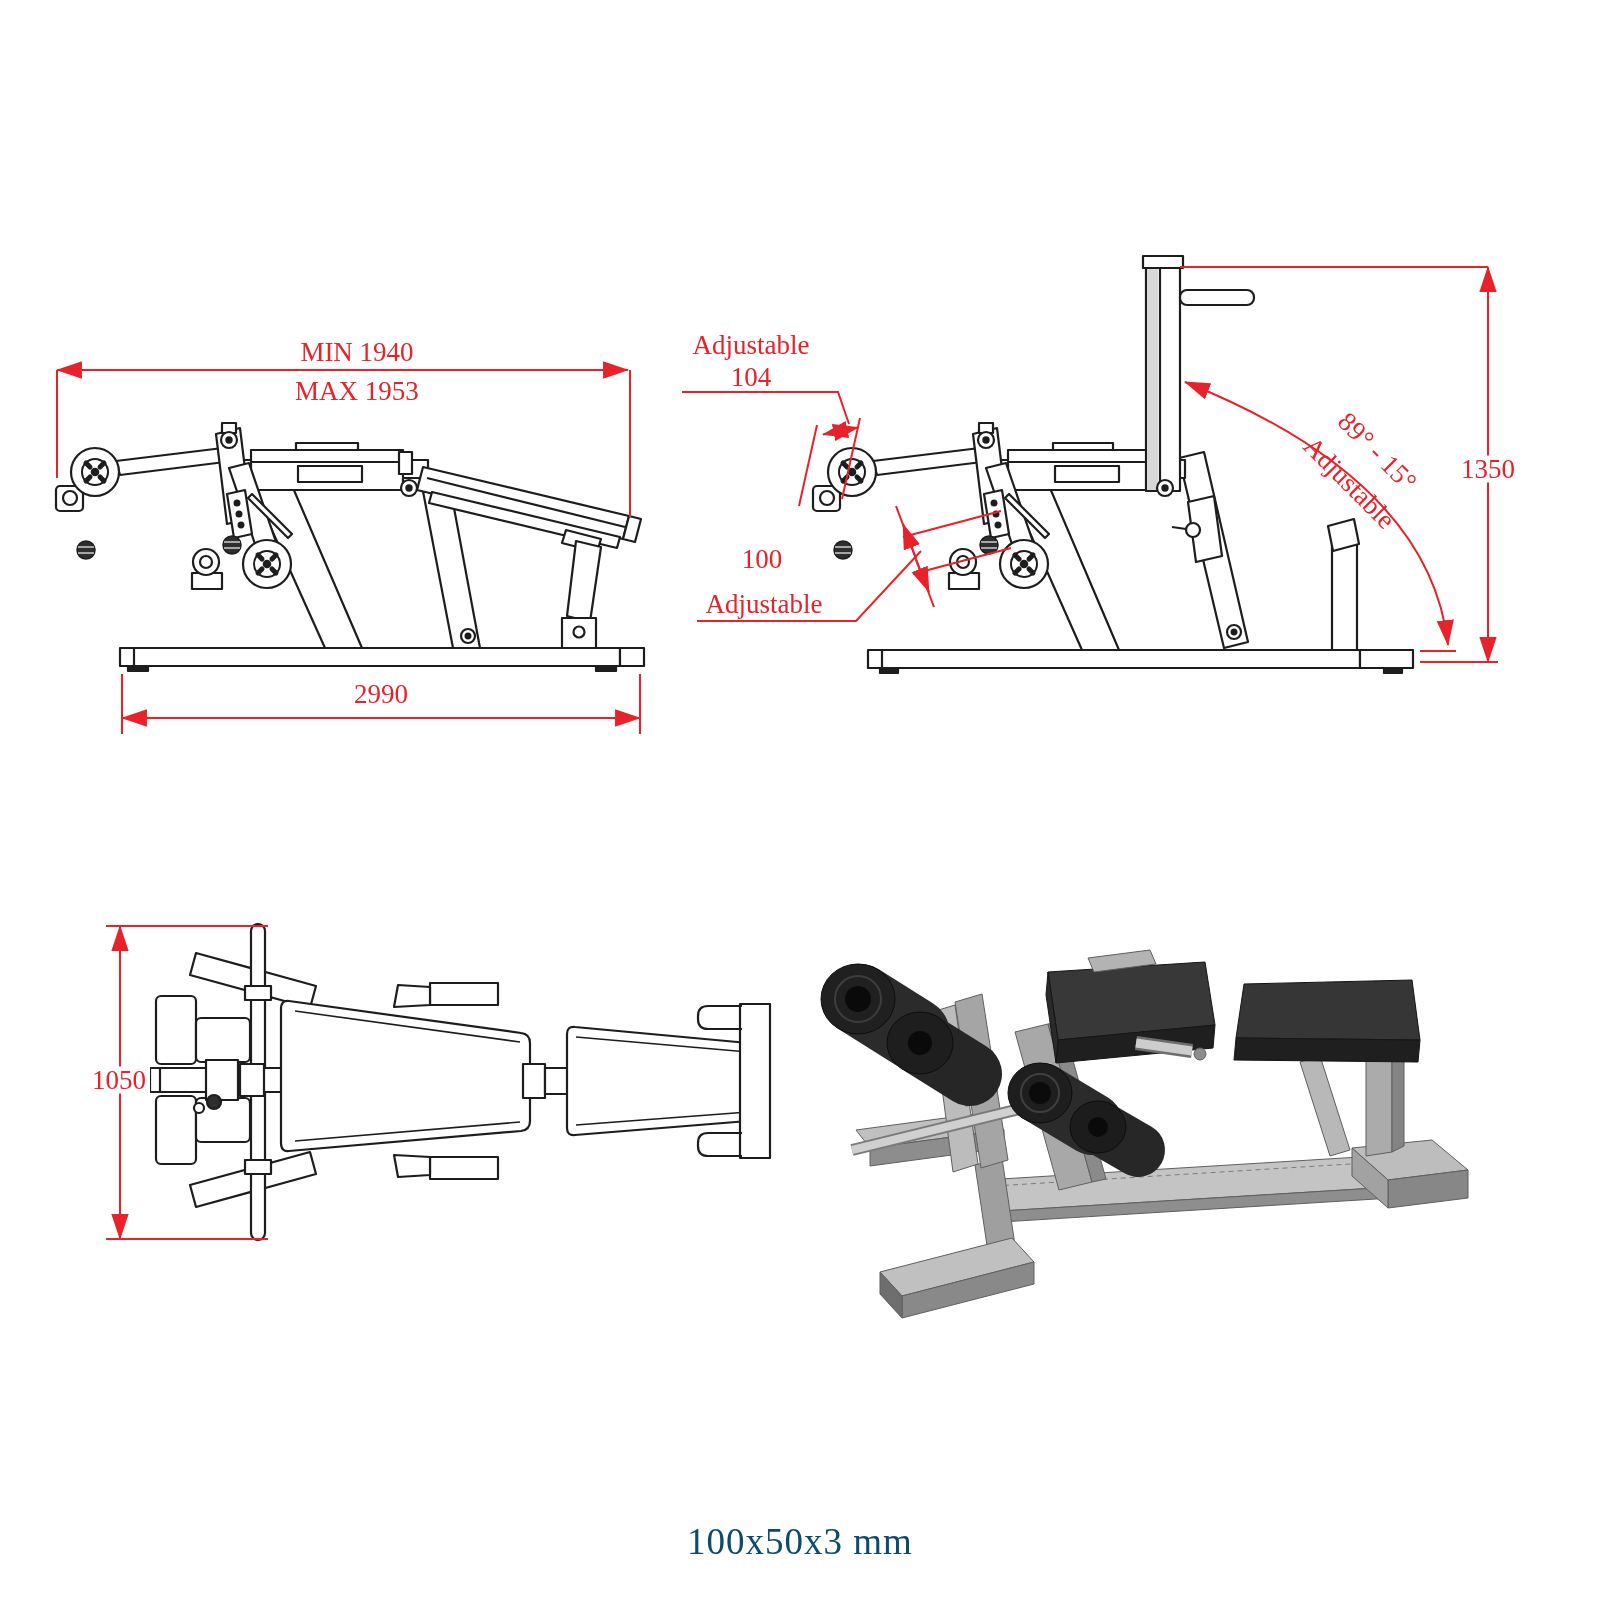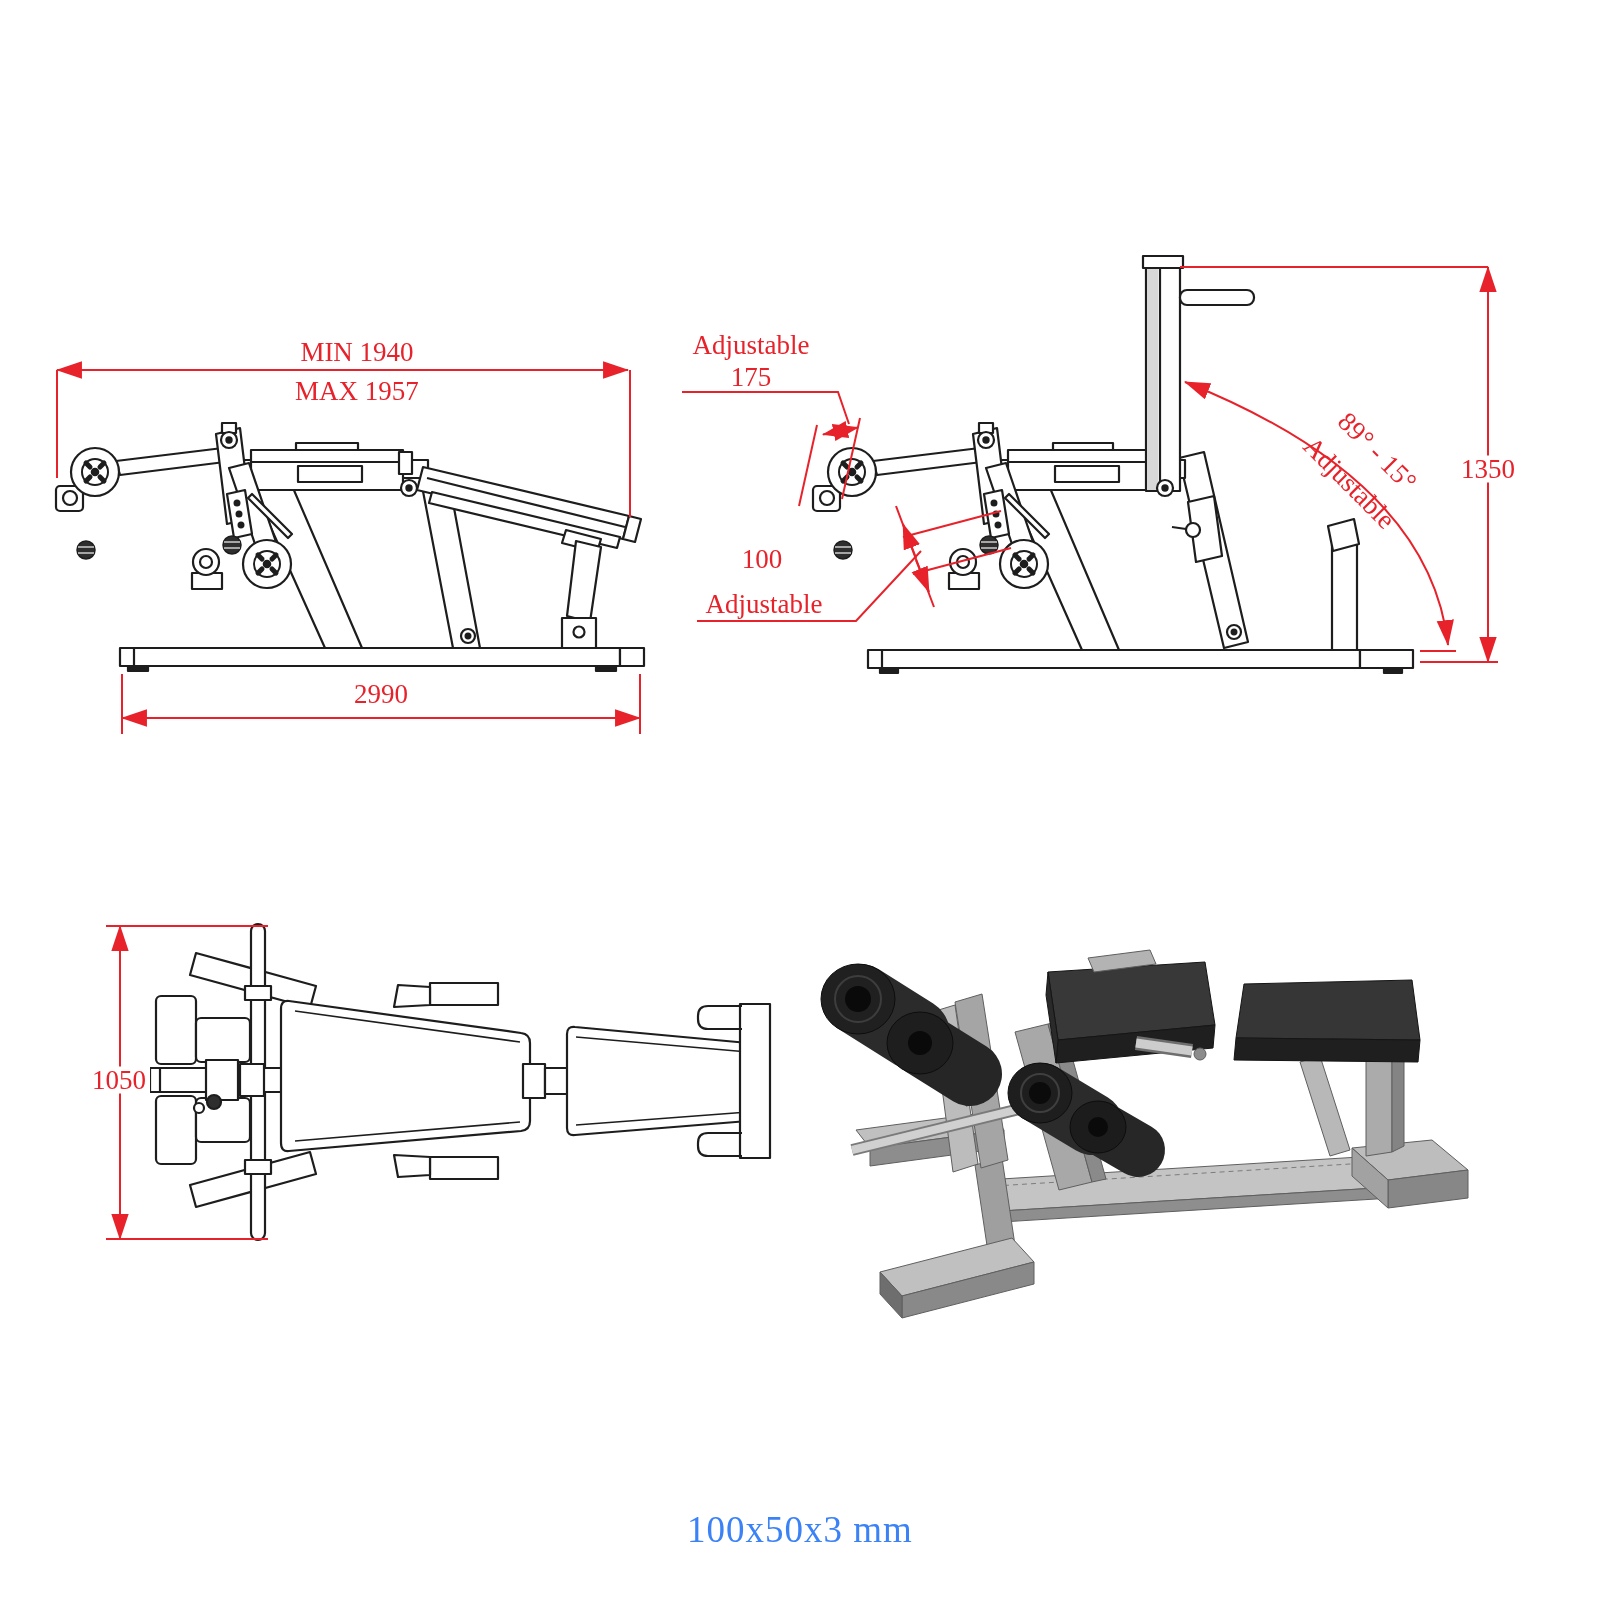--- a/index.html
+++ b/index.html
@@ -3,22 +3,22 @@
 <meta charset="utf-8">
 <style>
   html,body{margin:0;padding:0;background:#fff;}
   .canvas{position:relative;width:1600px;height:1600px;background:#fff;overflow:hidden;
           font-family:Liberation Serif, serif;}
   svg{position:absolute;left:0;top:0;}
   .dim-label{position:absolute;color:#e7222a;font-size:27px;line-height:1;
              transform:translate(-50%,-50%);white-space:nowrap;}
   .dim-label.bg{background:#fff;padding:0 4px;text-align:right;}
   .dim-label.rot{transform:translate(-50%,-50%) rotate(45deg);}
-  .foot-note{position:absolute;color:#3b82f6;font-size:37px;line-height:1;
-             transform:translate(-50%,-50%);white-space:nowrap;letter-spacing:1px;}
+  .foot-note{position:absolute;color:#0c4a6e;font-size:37px;line-height:1;
+             transform:translate(-50%,-50%);white-space:nowrap;letter-spacing:1px;margin-top:12px;}
 </style>
 </head>
 <body>
 
 <div class="canvas">
 
 <svg width="1600" height="1600" viewBox="0 0 1600 1600">
   <defs>
     <marker id="ra" viewBox="0 0 12 8" refX="11.5" refY="4" markerWidth="13" markerHeight="9" orient="auto-start-reverse">
           <path d="M0,0 L12,4 L0,8 z" fill="#e7222a"></path>
@@ -284,25 +284,25 @@
     <line x1="903" y1="537" x2="1001" y2="511"></line>
     <line x1="913" y1="574" x2="1011" y2="548"></line>
 
     <line x1="120" y1="926" x2="120" y2="1239" marker-start="url(#ra)" marker-end="url(#ra)"></line>
     <line x1="106" y1="926" x2="268" y2="926"></line>
     <line x1="106" y1="1239" x2="268" y2="1239"></line>
   </g>
 </svg>
 
 <div class="dim-label" style="left:357px;top:352px">MIN 1940</div>
-<div class="dim-label" style="left:357px;top:391px">MAX 1957</div>
+<div class="dim-label" style="left:357px;top:391px">MAX 1953</div>
 <div class="dim-label" style="left:381px;top:694px">2990</div>
 
 <div class="dim-label" style="left:751px;top:345px">Adjustable</div>
-<div class="dim-label" style="left:751px;top:377px">175</div>
+<div class="dim-label" style="left:751px;top:377px">104</div>
 <div class="dim-label" style="left:762px;top:559px">100</div>
 <div class="dim-label" style="left:764px;top:604px">Adjustable</div>
 <div class="dim-label rot" style="left:1377px;top:452px">89° - 15°</div>
 <div class="dim-label rot" style="left:1349px;top:483px">Adjustable</div>
 <div class="dim-label bg" style="left:1488px;top:469px">1350</div>
 
 <div class="dim-label bg" style="left:119px;top:1080px">1050</div>
 
 <div class="foot-note" style="left:800px;top:1529px">100x50x3 mm</div>
 

